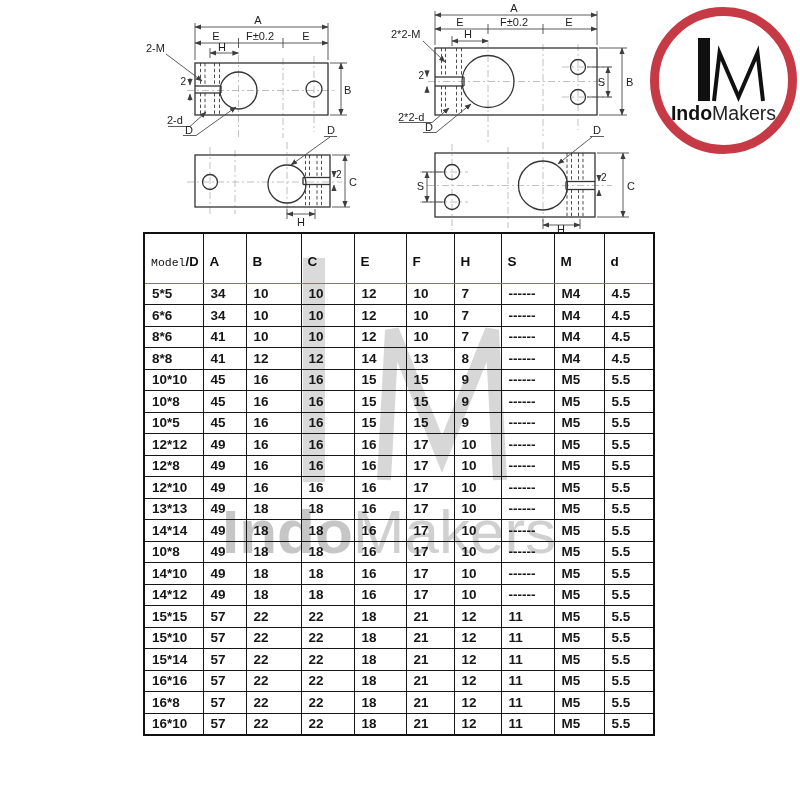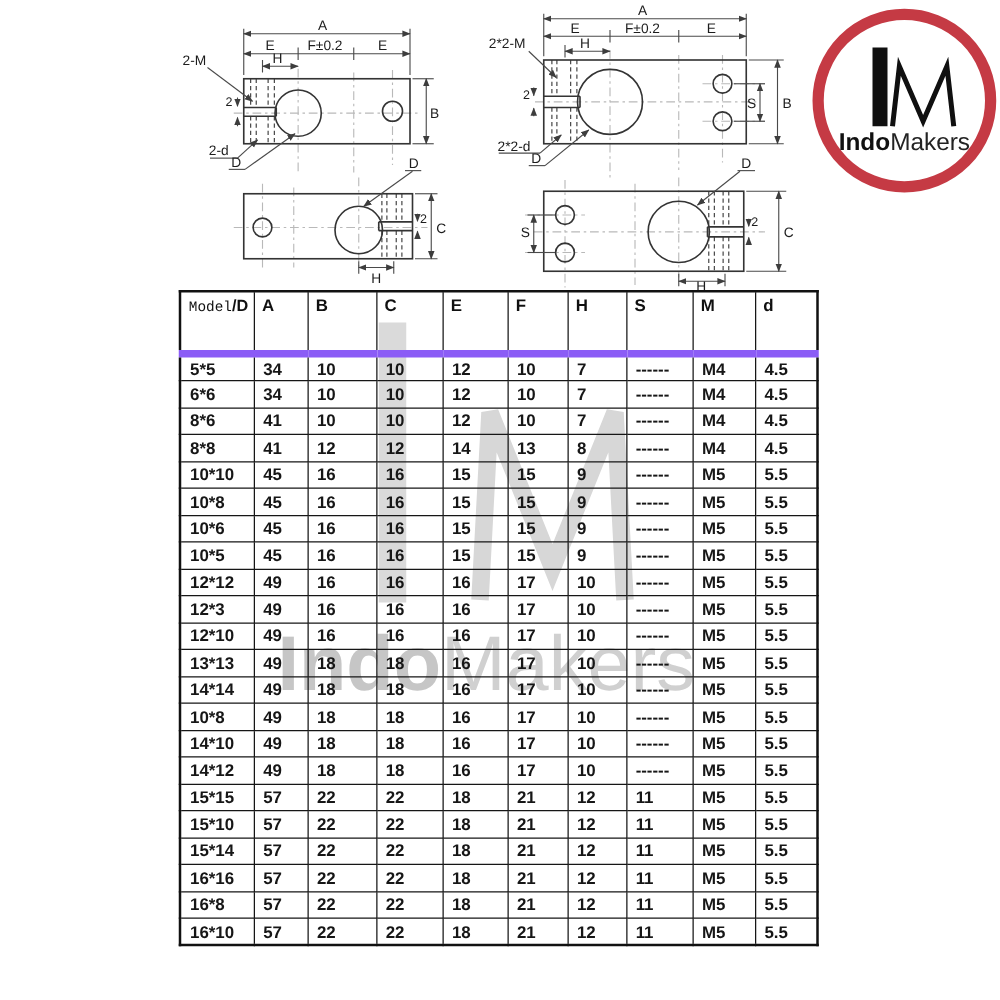--- a/index.html
+++ b/index.html
@@ -25,22 +25,22 @@
   
   .logo{position:absolute;left:650px;top:7px;width:147px;height:147px;box-sizing:border-box;
         border:9px solid #c53a44;border-radius:50%;background:#fff;z-index:3}
   .logo svg{display:block}
 
   
   #spec-table{position:absolute;left:143px;top:232px;z-index:2;border-collapse:collapse;
               table-layout:fixed;border:2px solid #111;background:transparent}
   #spec-table th,#spec-table td{border:1px solid #161616;box-sizing:border-box;text-align:left;
               white-space:nowrap;overflow:hidden}
-  #spec-table thead th{height:50px;vertical-align:top;padding:3px 0 0 6px;
-              font-size:13.5px;font-weight:700;color:#101010;border-bottom:6px solid #8b5cf6}
+  #spec-table thead th{height:50px;vertical-align:top;padding:20px 0 0 6px;
+              font-size:13.5px;font-weight:700;color:#101010;border-bottom:1px solid #8b5cf6}
   #spec-table tbody td{height:21.5px;padding:0 0 0 7px;font-size:13.5px;font-weight:700;
               color:#161616;vertical-align:middle}
   .model-label{font-family:"Liberation Mono","DejaVu Sans Mono",monospace;font-weight:400;font-size:11.5px}
   .model-suffix{font-weight:700;font-size:13px}
 </style>
 </head>
 <body>
 
 <svg class="drawings" width="800" height="245" viewBox="0 0 800 245">
   <defs>
@@ -372,57 +372,45 @@
         <td>16</td>
         <td>16</td>
         <td>15</td>
         <td>15</td>
         <td>9</td>
         <td>------</td>
         <td>M5</td>
         <td>5.5</td>
       </tr>
       <tr>
-        <td>10*6</td>
+        <td>10*5</td>
         <td>45</td>
         <td>16</td>
         <td>16</td>
         <td>15</td>
         <td>15</td>
         <td>9</td>
         <td>------</td>
         <td>M5</td>
         <td>5.5</td>
       </tr>
       <tr>
-        <td>10*5</td>
-        <td>45</td>
-        <td>16</td>
-        <td>16</td>
-        <td>15</td>
-        <td>15</td>
-        <td>9</td>
-        <td>------</td>
-        <td>M5</td>
-        <td>5.5</td>
-      </tr>
-      <tr>
         <td>12*12</td>
         <td>49</td>
         <td>16</td>
         <td>16</td>
         <td>16</td>
         <td>17</td>
         <td>10</td>
         <td>------</td>
         <td>M5</td>
         <td>5.5</td>
       </tr>
       <tr>
-        <td>12*3</td>
+        <td>12*8</td>
         <td>49</td>
         <td>16</td>
         <td>16</td>
         <td>16</td>
         <td>17</td>
         <td>10</td>
         <td>------</td>
         <td>M5</td>
         <td>5.5</td>
       </tr>

